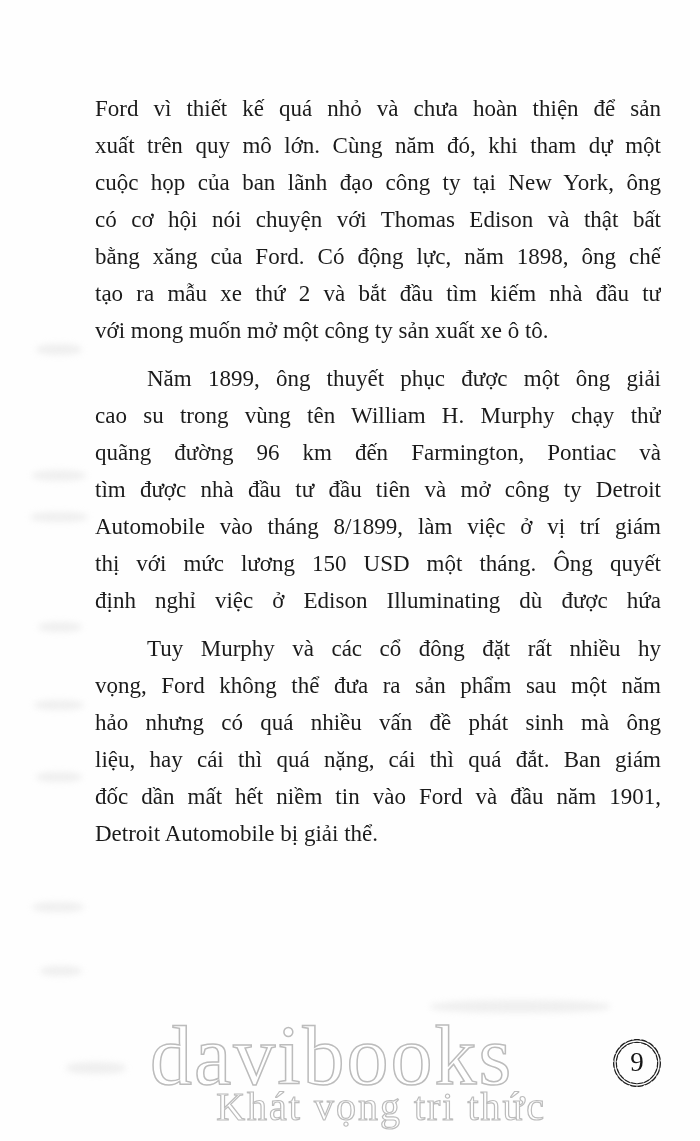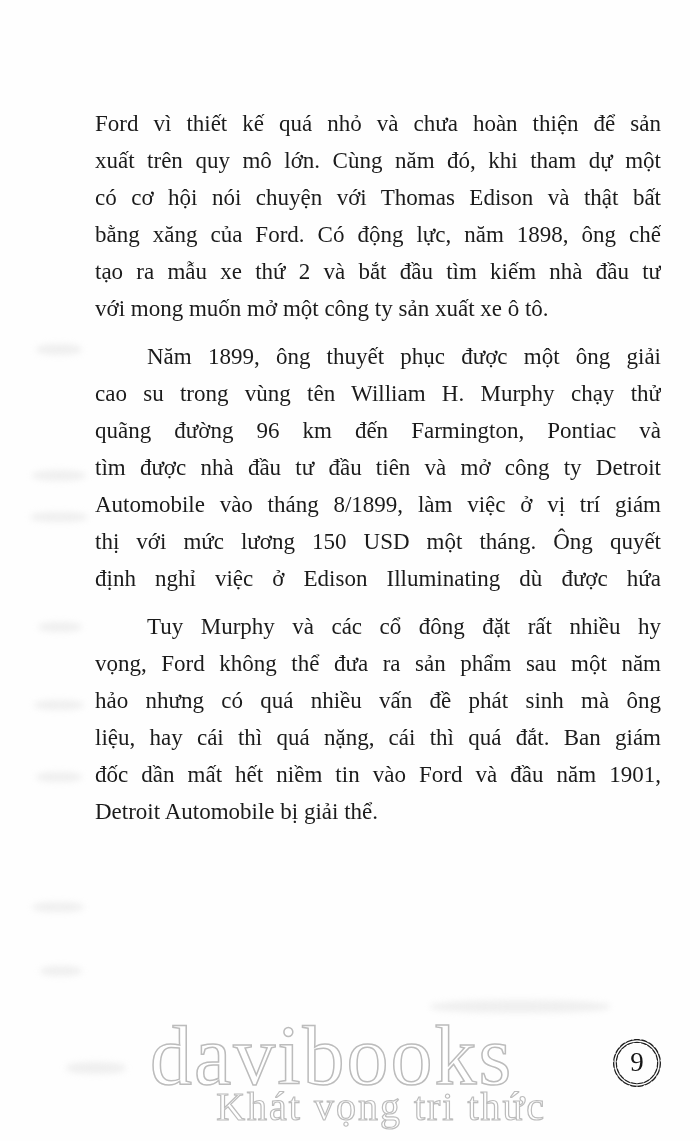--- a/index.html
+++ b/index.html
@@ -42,21 +42,21 @@
   }
   .wm-tagline{
     top:1087px;left:0;width:546px;
     text-align:right;
     font-size:40px;
     -webkit-text-stroke:1.2px var(--wm-stroke);
   }
 
   
   .text-block{
-    position:absolute;left:95px;top:105px;width:566px;
+    position:absolute;left:95px;top:90px;width:566px;
     color:var(--text-color);
     font-size:23px;
   }
   .para{margin:0 0 11px 0;}
   .line{
     height:37px;line-height:37px;
     text-align:justify;
     text-align-last:justify;
     overflow:hidden;
   }
@@ -90,20 +90,21 @@
   <div class="smudge" style="left:430px;top:1000px;width:180px;height:13px;"></div>
   <div class="smudge" style="left:66px;top:1062px;width:60px;height:12px;"></div>
 
   <div class="wm wm-brand">davibooks</div>
   <div class="wm wm-tagline">Khát vọng tri thức</div>
 
   <div class="text-block">
       <div class="para">
         <div class="line">Ford vì thiết kế quá nhỏ và chưa hoàn thiện để sản</div>
         <div class="line">xuất trên quy mô lớn. Cùng năm đó, khi tham dự một</div>
+        <div class="line">cuộc họp của ban lãnh đạo công ty tại New York, ông</div>
         <div class="line">có cơ hội nói chuyện với Thomas Edison và thật bất</div>
         <div class="line">bằng xăng của Ford. Có động lực, năm 1898, ông chế</div>
         <div class="line">tạo ra mẫu xe thứ 2 và bắt đầu tìm kiếm nhà đầu tư</div>
         <div class="line last">với mong muốn mở một công ty sản xuất xe ô tô.</div>
       </div>
       <div class="para">
         <div class="line indent">Năm 1899, ông thuyết phục được một ông giải</div>
         <div class="line">cao su trong vùng tên William H. Murphy chạy thử</div>
         <div class="line">quãng đường 96 km đến Farmington, Pontiac và</div>
         <div class="line">tìm được nhà đầu tư đầu tiên và mở công ty Detroit</div>

